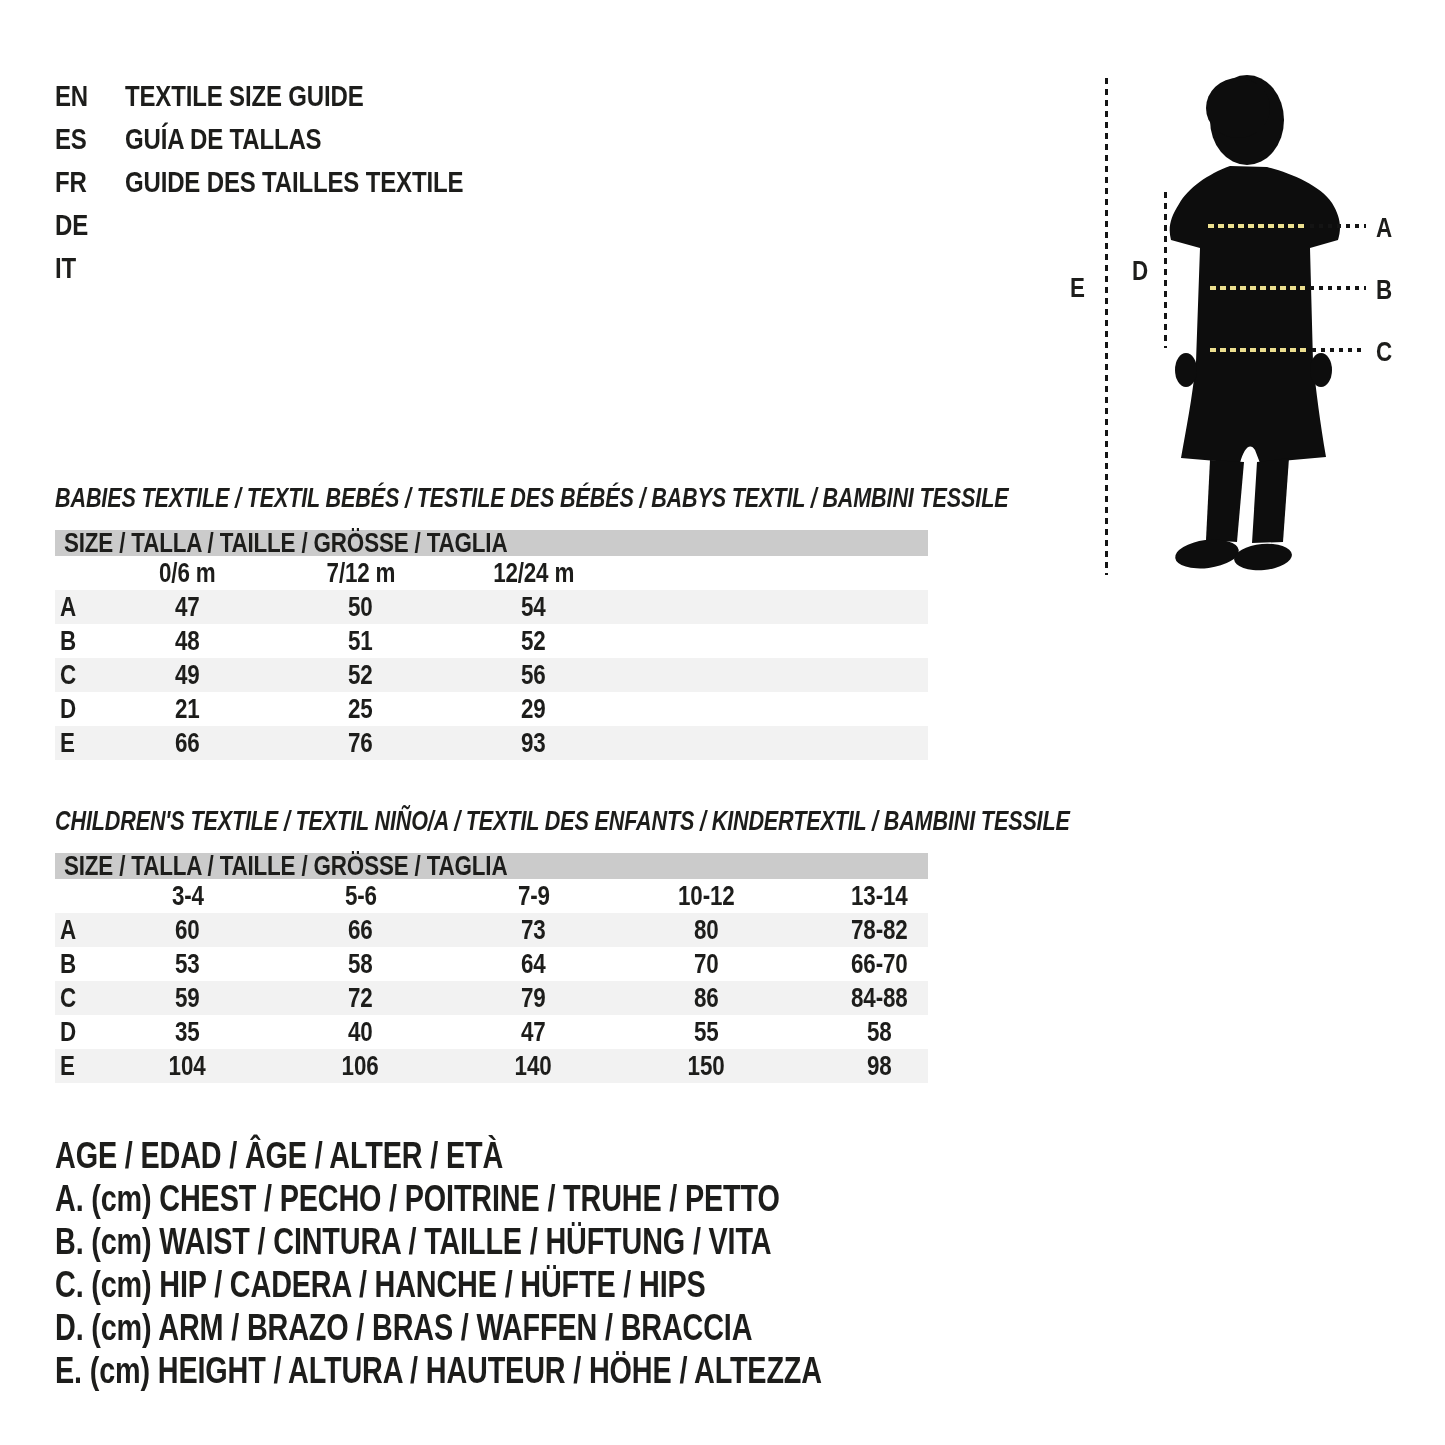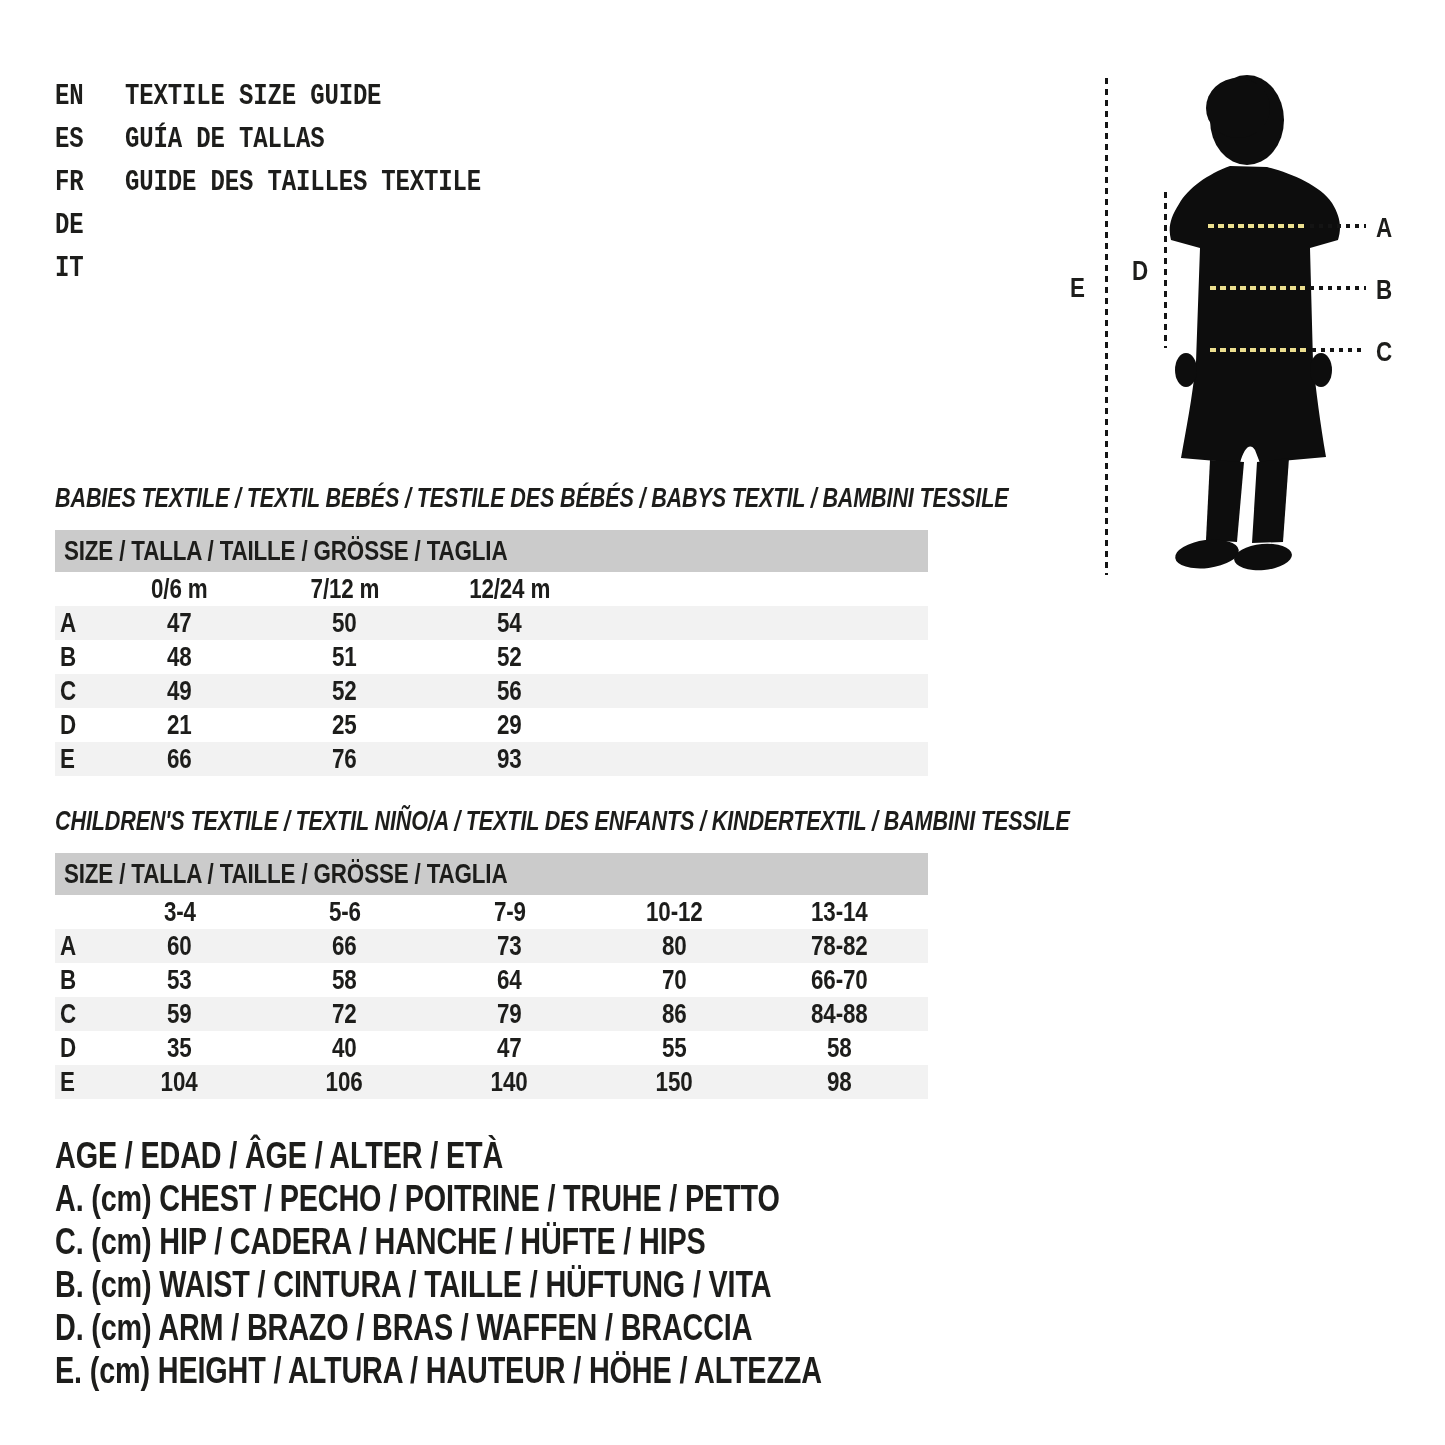--- a/index.html
+++ b/index.html
@@ -5,30 +5,30 @@
   html,body{margin:0;padding:0;background:#ffffff;}
   .canvas{
     position:relative;width:1445px;height:1445px;background:#ffffff;overflow:hidden;
     font-family:"Liberation Sans",sans-serif;font-weight:700;color:#1d1d1b;
   }
   .cnd{display:inline-block;transform:scaleX(0.8);transform-origin:0 50%;white-space:nowrap;letter-spacing:-0.2px;}
   .cnd-c{transform-origin:50% 50%;}
 
   
   .lang-block{position:absolute;left:55px;top:74px;}
-  .lang-row{display:flex;height:43px;align-items:center;font-size:30px;font-family:Liberation Mono, monospace;}
+  .lang-row{display:flex;height:43px;align-items:center;font-size:30px;}
   .lang-code{width:70px;flex:0 0 70px;}
 
   
   .section-title{position:absolute;left:55px;font-size:27px;font-style:italic;}
 
   
   .size-table{position:absolute;left:55px;width:873px;}
-  .bar{height:42px;background:#cbcbcb;display:flex;align-items:center;padding-left:9px;font-size:28px;text-align:center;}
-  .trow{display:grid;grid-template-columns:42px 165px 165px 165px 165px 165px;height:34px;align-items:center;font-size:28px;}
+  .bar{height:26px;background:#cbcbcb;display:flex;align-items:center;padding-left:9px;font-size:28px;text-align:center;}
+  .trow{display:grid;grid-template-columns:42px 165px 165px 165px 165px 165px;height:34px;align-items:center;font-size:28px;gap:8px;}
   .trow .cell{text-align:center;}
   .trow .rlabel{text-align:left;padding-left:5px;}
   .stripe{background:#f2f2f2;}
 
   
   .legend{position:absolute;left:55px;top:1134px;}
   .legend-line{height:43px;display:flex;align-items:center;font-size:36px;}
 
   
   .fig-label{position:absolute;font-size:28px;}
@@ -195,26 +195,26 @@
   </div>
 
   <div class="legend">
     <div class="legend-line">
         <span class="cnd">AGE / EDAD / ÂGE / ALTER / ETÀ</span>
       </div>
     <div class="legend-line">
         <span class="cnd">A. (cm) CHEST / PECHO / POITRINE / TRUHE / PETTO</span>
       </div>
     <div class="legend-line">
+        <span class="cnd">B. (cm) WAIST / CINTURA / TAILLE / HÜFTUNG / VITA</span>
+      </div>
+    <div class="legend-line">
         <span class="cnd">C. (cm) HIP / CADERA / HANCHE / HÜFTE / HIPS</span>
       </div>
     <div class="legend-line">
-        <span class="cnd">B. (cm) WAIST / CINTURA / TAILLE / HÜFTUNG / VITA</span>
-      </div>
-    <div class="legend-line">
         <span class="cnd">D. (cm) ARM / BRAZO / BRAS / WAFFEN / BRACCIA</span>
       </div>
     <div class="legend-line">
         <span class="cnd">E. (cm) HEIGHT / ALTURA / HAUTEUR / HÖHE / ALTEZZA</span>
       </div>
   </div>
 
 </div>
 
 </body></html>

